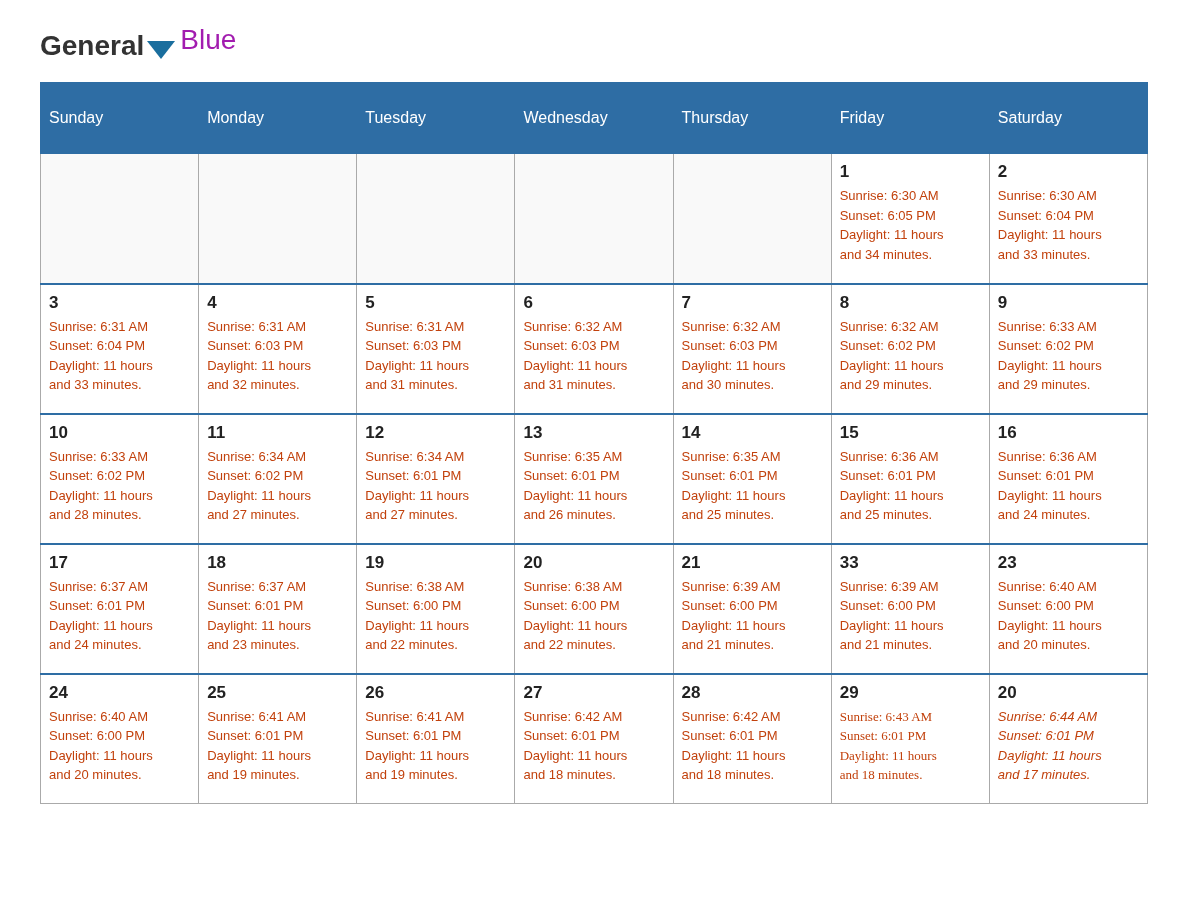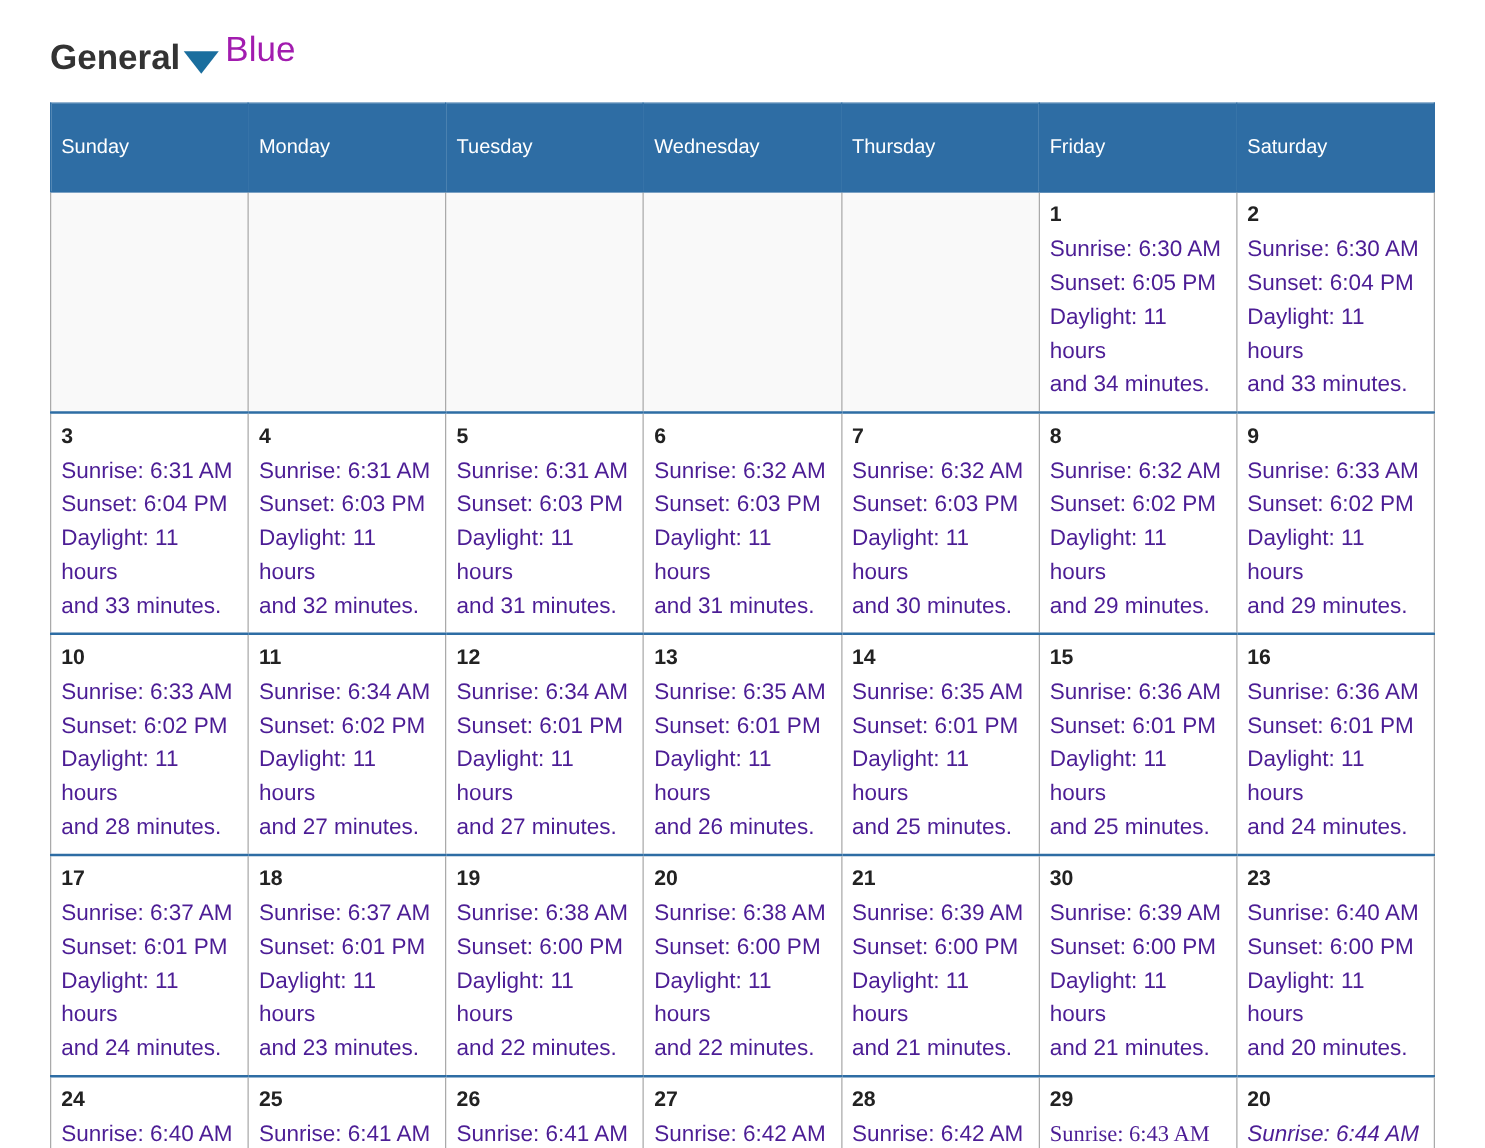--- a/index.html
+++ b/index.html
@@ -81,22 +81,22 @@
       min-height: 110px;
       height: 130px;
     }
     .day-number {
       font-size: 17px;
       font-weight: bold;
       color: #222;
       margin-bottom: 4px;
     }
     .day-info {
-      font-size: 18px;
-      color: #4c1d95;
+      font-size: 13px;
+      color: #c2410c;
       line-height: 1.5;
     }
     .empty-cell {
       background: #f9f9f9;
     }
     .row-separator td {
       border-top: 2px solid #2e6da4;
     }
   </style>
 </head>
@@ -284,21 +284,21 @@
 and 22 minutes.</div>
         </td>
         <td>
           <div class="day-number">21</div>
           <div class="day-info" style="white-space: pre-line;">Sunrise: 6:39 AM
 Sunset: 6:00 PM
 Daylight: 11 hours
 and 21 minutes.</div>
         </td>
         <td>
-          <div class="day-number">30</div>
+          <div class="day-number">33</div>
           <div class="day-info" style="white-space: pre-line;">Sunrise: 6:39 AM
 Sunset: 6:00 PM
 Daylight: 11 hours
 and 21 minutes.</div>
         </td>
         <td>
           <div class="day-number">23</div>
           <div class="day-info" style="white-space: pre-line;">Sunrise: 6:40 AM
 Sunset: 6:00 PM
 Daylight: 11 hours

